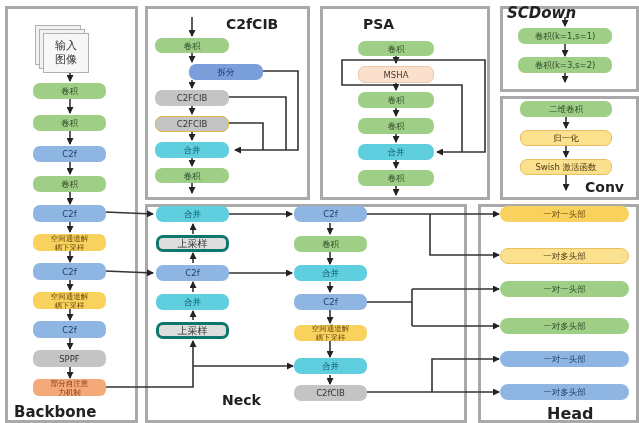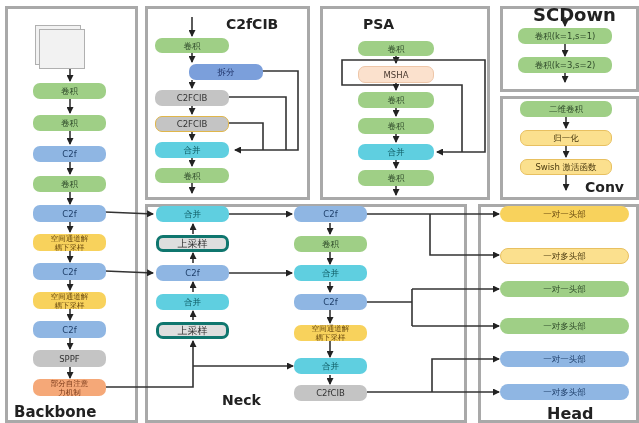--- a/index.html
+++ b/index.html
@@ -34,21 +34,21 @@
 <div class="panel" style="left:145px;top:6px;width:165px;height:194px;"></div>
 <div class="panel" style="left:320px;top:6px;width:170px;height:194px;"></div>
 <div class="panel" style="left:500px;top:6px;width:139px;height:86px;"></div>
 <div class="panel" style="left:500px;top:96px;width:139px;height:104px;"></div>
 <div class="panel" style="left:145px;top:204px;width:322px;height:219px;"></div>
 <div class="panel" style="left:478px;top:204px;width:161px;height:219px;"></div>
 
 <div class="title" style="left:14px;top:403px;font-size:15px;">Backbone</div>
 <div class="title" style="left:226px;top:16px;font-size:14px;">C2fCIB</div>
 <div class="title" style="left:363px;top:16px;font-size:14px;">PSA</div>
-<div class="title" style="left:533px;top:4px;font-size:18px;">SCDown</div>
+<div class="title" style="left:507px;top:4px;font-size:15px;font-style:italic;">SCDown</div>
 <div class="title" style="left:585px;top:179px;font-size:14px;">Conv</div>
 <div class="title" style="left:222px;top:392px;font-size:14px;">Neck</div>
 <div class="title" style="left:547px;top:404px;font-size:16px;">Head</div>
 
 <svg class="wires" viewBox="0 0 639 423">
   <defs>
     <marker id="ah" markerWidth="7" markerHeight="7" refX="6" refY="3.5" orient="auto" markerUnits="userSpaceOnUse">
       <path d="M0,0 L7,3.5 L0,7 z" fill="#222"></path>
     </marker>
   </defs>
@@ -122,20 +122,23 @@
     <polyline points="412,289 499,289" marker-end="url(#ah)"></polyline>
     <polyline points="412,326 499,326" marker-end="url(#ah)"></polyline>
     <polyline points="367,392 499,392" marker-end="url(#ah)"></polyline>
     <polyline points="432,392 432,359 499,359" marker-end="url(#ah)"></polyline>
   </g>
 </svg>
 
 <div class="input-stack" style="left:35px;top:25px;width:60px;height:45px;">
   <div class="sheet" style="left:0;top:0;"></div>
   <div class="sheet" style="left:4px;top:4px;"></div>
+  <div class="sheet front" style="left:8px;top:8px;">
+    <span><span>输入</span><br><span>图像</span></span>
+  </div>
 </div>
 
 <div class="box green" style="left:33px;top:83px;width:73px;height:16px;">
     <span>卷积</span>
   </div>
 <div class="box green" style="left:33px;top:115px;width:73px;height:16px;">
     <span>卷积</span>
   </div>
 <div class="box blue" style="left:33px;top:146px;width:73px;height:16px;">
     <span>C2f</span>
@@ -154,21 +157,21 @@
   </div>
 <div class="box yellow" style="left:33px;top:292px;width:73px;height:17px;">
     <span><span>空间通道解</span><br><span>耦下采样</span></span>
   </div>
 <div class="box blue" style="left:33px;top:321px;width:73px;height:17px;">
     <span>C2f</span>
   </div>
 <div class="box gray" style="left:33px;top:350px;width:73px;height:17px;">
     <span>SPPF</span>
   </div>
-<div class="box orange" style="left:33px;top:379px;width:73px;height:17px;">
+<div class="box orange" style="left:33px;top:379px;width:73px;height:17px;border-radius:6px;">
     <span><span>部分自注意</span><br><span>力机制</span></span>
   </div>
 
 <div class="box green" style="left:155px;top:38px;width:74px;height:15px;">
     <span>卷积</span>
   </div>
 <div class="box dblue" style="left:155px;top:64px;width:74px;height:16px;margin-left:34px;">
     <span>拆分</span>
   </div>
 <div class="box gray" style="left:155px;top:90px;width:74px;height:16px;">

